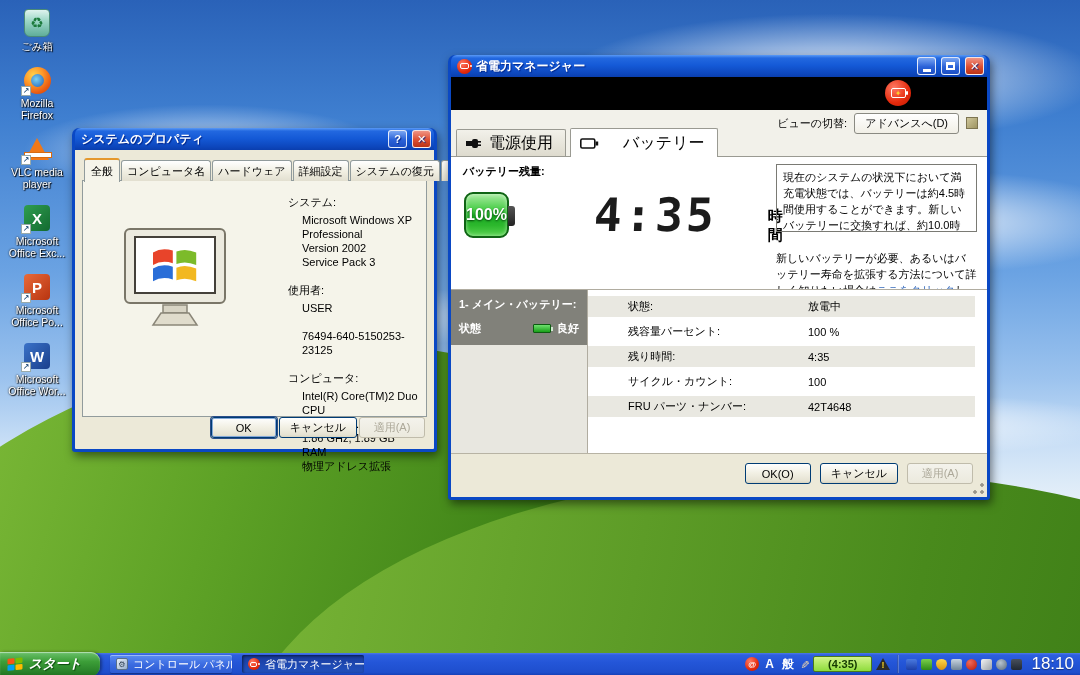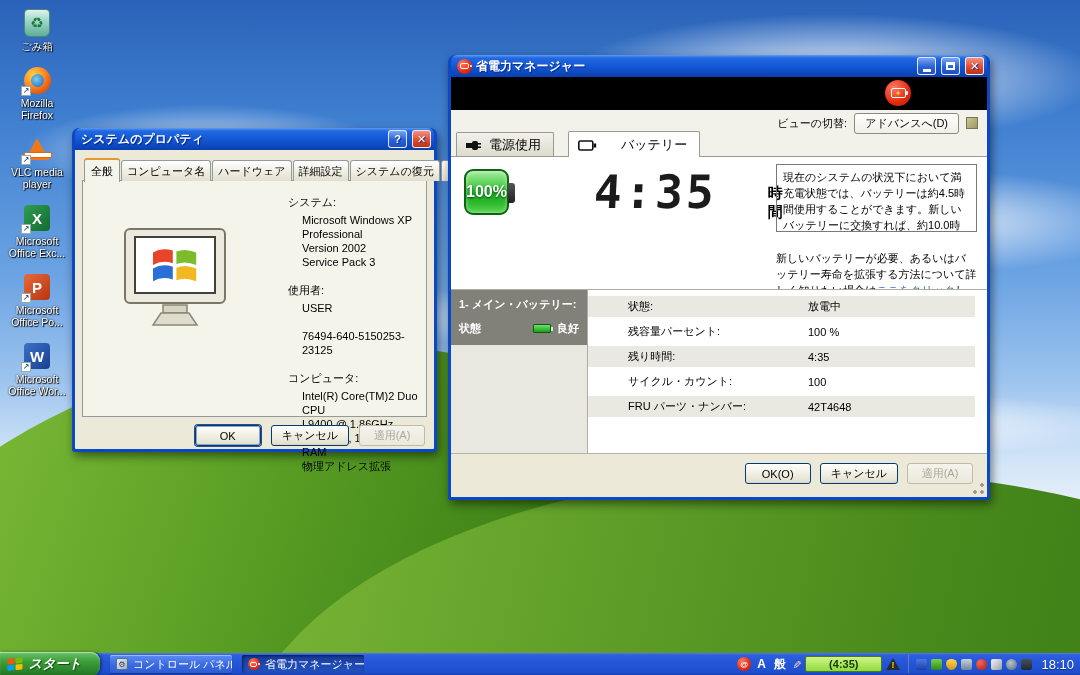--- a/index.html
+++ b/index.html
@@ -60,21 +60,21 @@
   .tabstrip { display:flex; align-items:flex-end; padding-left:2px; position:relative; z-index:2; }
   .sp-tab { background:linear-gradient(180deg,#fff,#f0eee1 55%,#e2dfd0); border:1px solid #919b9c; border-bottom:none;
     border-radius:3px 3px 0 0; padding:3px 5px 2px; margin-right:1px; font-size:11px; white-space:nowrap; cursor:default; }
   .sp-tab.active { background:#f5f4ea; padding:4px 6px 3px; position:relative; top:1px; border-top:2px solid #e5982d; }
   .sp-page { background:#f5f4ea; border:1px solid #919b9c; height:237px; margin-top:-1px; padding:14px 8px 8px 8px; display:flex; }
   .sp-left { width:168px; display:flex; align-items:flex-start; justify-content:center; padding-top:32px; }
   .sp-right { flex:1; color:#000;margin-left:29px; }
   .sp-group-label { margin-bottom:3px; }
   .sp-line { margin-left:14px; line-height:14px; }
   .sp-gap { height:14px; }
-  .sp-buttons { display:flex; justify-content:flex-end; gap:10px; padding:8px 2px 0 0; }
+  .sp-buttons { display:flex; justify-content:flex-end; gap:2px; padding:0 2px 0 0; }
   .xp-btn { min-width:66px; height:21px; padding:0 10px; font-size:11px; font-family:inherit; color:#000;
     background:linear-gradient(180deg,#fefefe,#f2f0e4 48%,#e5e2d2 90%,#d8d4c0); border:1px solid #003c74; border-radius:3px;
     display:flex; align-items:center; justify-content:center; cursor:default; }
   .xp-btn.default { box-shadow:inset 0 0 0 1px #86a8d8, 0 0 0 1px #2a4d8a; }
   .xp-btn.disabled { color:#aca899; border-color:#c0bcab; background:linear-gradient(180deg,#f4f3ec,#ebe9dd); }
   .monitor-svg { width:120px; height:104px; }
 
   
   .powermgr { left:448px; top:55px; width:542px; height:445px; z-index:6; }
   .pm-body { background:#f2f1ea; height:420px; display:flex; flex-direction:column; border-radius:0 0 1px 1px; overflow:hidden; }
@@ -84,22 +84,22 @@
     display:flex; align-items:center; justify-content:center; }
   .red-badge .batt-outline { border:1.5px solid #fff; border-radius:2px; position:relative; display:flex; align-items:center; justify-content:center; }
   .red-badge .batt-outline::after { content:""; position:absolute; right:-3.5px; width:2px; height:45%; background:#fff; border-radius:1px; }
   .red-badge .spark { color:#ffcf30; font-weight:bold; }
   .pm-viewrow { height:26px; display:flex; align-items:center; justify-content:flex-end; gap:7px; padding:0 9px; flex:none; }
   .pm-viewrow .vlabel { font-size:11px; color:#000; }
   .adv-btn { background:linear-gradient(180deg,#fff,#f1efe6); border:1px solid #8a8a82; border-radius:3px; padding:2px 10px; font-size:11px; cursor:default; }
   .sq-icon { width:12px; height:12px; background:linear-gradient(135deg,#cfc69a,#9e9462); border:1px solid #7d7450; }
   .pm-tabstrip { display:flex; align-items:flex-end; padding-left:5px; height:21px; flex:none; position:relative; }
   .pm-tabstrip::after { content:""; position:absolute; left:0; right:0; bottom:0; height:1px; background:#9a9a92; }
-  .pm-tab { display:flex; align-items:center; gap:6px; padding:3px 12px 3px 9px; font-size:13px; border:1px solid #9a9a92; border-bottom:none;
-    border-radius:2px 2px 0 0; margin-right:14px; cursor:default; position:relative; }
+  .pm-tab { display:flex; align-items:center; gap:6px; padding:3px 12px 3px 9px; font-size:16px; border:1px solid #9a9a92; border-bottom:none;
+    border-radius:2px 2px 0 0; margin-right:4px; cursor:default; position:relative; }
   .pm-tab.inactive { background:linear-gradient(180deg,#f2f1ea,#dddacd); }
   .pm-tab.active { background:#fff; z-index:2; padding-top:4px;gap:24px; }
   .pm-content { background:#fff; flex:none; height:132px; display:flex; padding:5px 10px 0 10px; }
   .gauge-col { width:315px; flex:none; }
   .gauge-label { font-weight:bold; color:#000; padding:2px 0 6px 2px; }
   .gauge-row { display:flex; align-items:center;gap:43px; }
   .gbattery { position:relative; width:82px; height:46px; border-radius:9px; margin-left:3px;
     background:linear-gradient(180deg,#a8eca0 0%,#46cc46 38%,#18a822 52%,#2db82d 75%,#57d34f 100%);
     border:2px solid #0f6414; box-shadow:inset 0 0 4px rgba(255,255,255,.5); display:flex; align-items:center; justify-content:center; }
   .gbattery::after { content:""; position:absolute; right:-8px; top:12px; width:7px; height:20px; background:linear-gradient(180deg,#555,#222); border-radius:0 3px 3px 0; }
@@ -142,26 +142,26 @@
   .task-item { margin-left:10px; width:122px; height:18px; border-radius:2px; display:flex; align-items:center; gap:5px;
     padding:0 6px; color:#fff; font-size:11px; white-space:nowrap; overflow:hidden; cursor:default;
     background:linear-gradient(180deg,#5b8df2,#3a6ae0 55%,#2d5cd4); box-shadow:inset 0 1px 0 rgba(255,255,255,.4), 0 1px 1px rgba(0,0,0,.3); }
   .task-item.active { background:linear-gradient(180deg,#17399c,#1e4ab4 60%,#2250bc); box-shadow:inset 1px 1px 3px rgba(0,0,0,.55); }
   .cp-icon { width:12px; height:12px; flex:none; border-radius:2px; background:linear-gradient(135deg,#e8eef8,#9ab0cc); border:1px solid #5a7088;
     display:flex; align-items:center; justify-content:center; font-size:8px; color:#345; }
   .tray-zone { margin-left:auto; display:flex; align-items:center; gap:4px; padding-right:6px; height:22px; }
   .ime-mode { color:#fff; font-weight:bold; font-size:12px; padding:0 2px; }
   .ime-pen { color:#f5d9a8; font-size:11px; transform:rotate(90deg); }
   .batt-badge { background:linear-gradient(180deg,#d2f48a,#8edc3c); border:1px solid #4a7a1a; border-radius:2px;
-    color:#143a00; font-weight:bold; font-size:11px; padding:1px 23px; cursor:default; }
+    color:#143a00; font-weight:bold; font-size:11px; padding:1px 14px; cursor:default; }
   .warn-tri { width:0; height:0; border-left:7px solid transparent; border-right:7px solid transparent; border-bottom:12px solid #2b2b2b; position:relative; }
   .warn-tri::after { content:"!"; position:absolute; left:-2px; top:2px; color:#f5d020; font-size:9px; font-weight:bold; }
   .tray-sep { width:2px; height:18px; background:linear-gradient(90deg,rgba(0,0,0,.25),rgba(255,255,255,.35)); margin:0 3px; }
   .tray-ico { width:11px; height:11px; border-radius:2px; flex:none; cursor:default; }
-  .clock { color:#fff; font-size:13px; margin-left:5px; text-shadow:0 1px 1px rgba(0,0,0,.4); }
+  .clock { color:#fff; font-size:17px; margin-left:5px; text-shadow:0 1px 1px rgba(0,0,0,.4); }
 </style>
 </head>
 <body>
 
 <div class="screen">
 
   <div class="desktop">
     <div class="cloud c1"></div>
     <div class="cloud c2"></div>
     <div class="cloud c3"></div>
@@ -326,20 +326,21 @@
         <div class="pm-tab active">
           <svg width="19" height="11" viewBox="0 0 19 11">
             <rect x="0.8" y="1" width="14" height="9" rx="1.5" fill="none" stroke="#111" stroke-width="1.6"></rect>
             <rect x="15.6" y="3.5" width="2.6" height="4" fill="#111"></rect>
           </svg>
           <span>バッテリー</span>
         </div>
       </div>
       <div class="pm-content">
         <div class="gauge-col">
+          <div class="gauge-label">バッテリー残量:</div>
           <div class="gauge-row">
             <div class="gbattery">
               <span class="pct">100%</span>
             </div>
             <span class="dtime">4:35</span>
             <span class="dunit">時間</span>
           </div>
         </div>
         <div class="est-col">
           <div class="est-box">現在のシステムの状況下において満充電状態では、バッテリーは約4.5時間使用することができます。新しいバッテリーに交換すれば、約10.0時間に延ばすことができます。</div>

